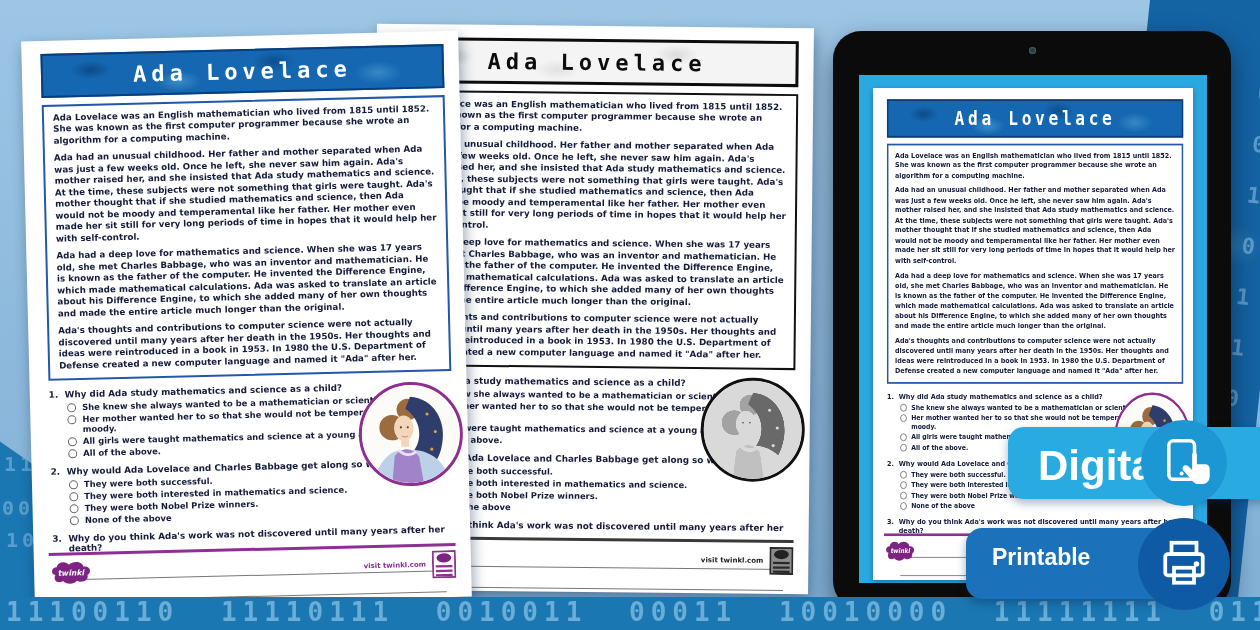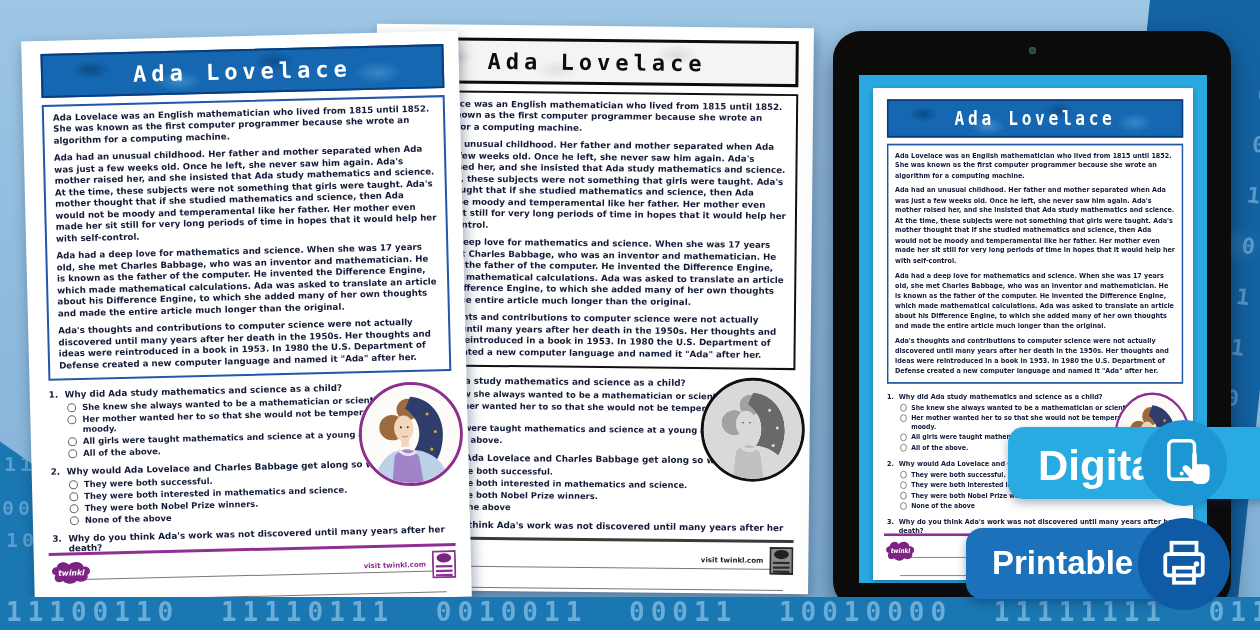--- a/index.html
+++ b/index.html
@@ -92,21 +92,21 @@
   .btn{position:absolute;color:#fff;font-family:"Liberation Sans",sans-serif;
     font-weight:bold;z-index:9;cursor:pointer;}
   .btn-digital{left:1008px;top:427px;width:270px;height:72px;background:#29abe2;
     border-radius:16px;box-shadow:0 4px 10px rgba(10,40,80,.35);}
   .btn-digital .lbl{position:absolute;left:30px;top:15px;font-size:42px;}
   .btn-digital .circ{position:absolute;left:133px;top:-7px;width:86px;height:86px;
     border-radius:50%;background:#1d96d4;display:flex;align-items:center;
     justify-content:center;}
   .btn-printable{left:966px;top:528px;width:206px;height:71px;background:#1b72bb;
     border-radius:16px;box-shadow:0 4px 10px rgba(10,40,80,.4);}
-  .btn-printable .lbl{position:absolute;left:26px;top:16px;font-size:33px;text-align:right;}
+  .btn-printable .lbl{position:absolute;left:26px;top:16px;font-size:23px;text-align:right;}
   .btn-printable .circ{position:absolute;left:172px;top:-10px;width:92px;height:92px;
     border-radius:50%;background:#0f5aa5;display:flex;align-items:center;
     justify-content:center;}
 </style>
 </head>
 <body>
 
 <div class="scene">
 
   <div class="band-right">

